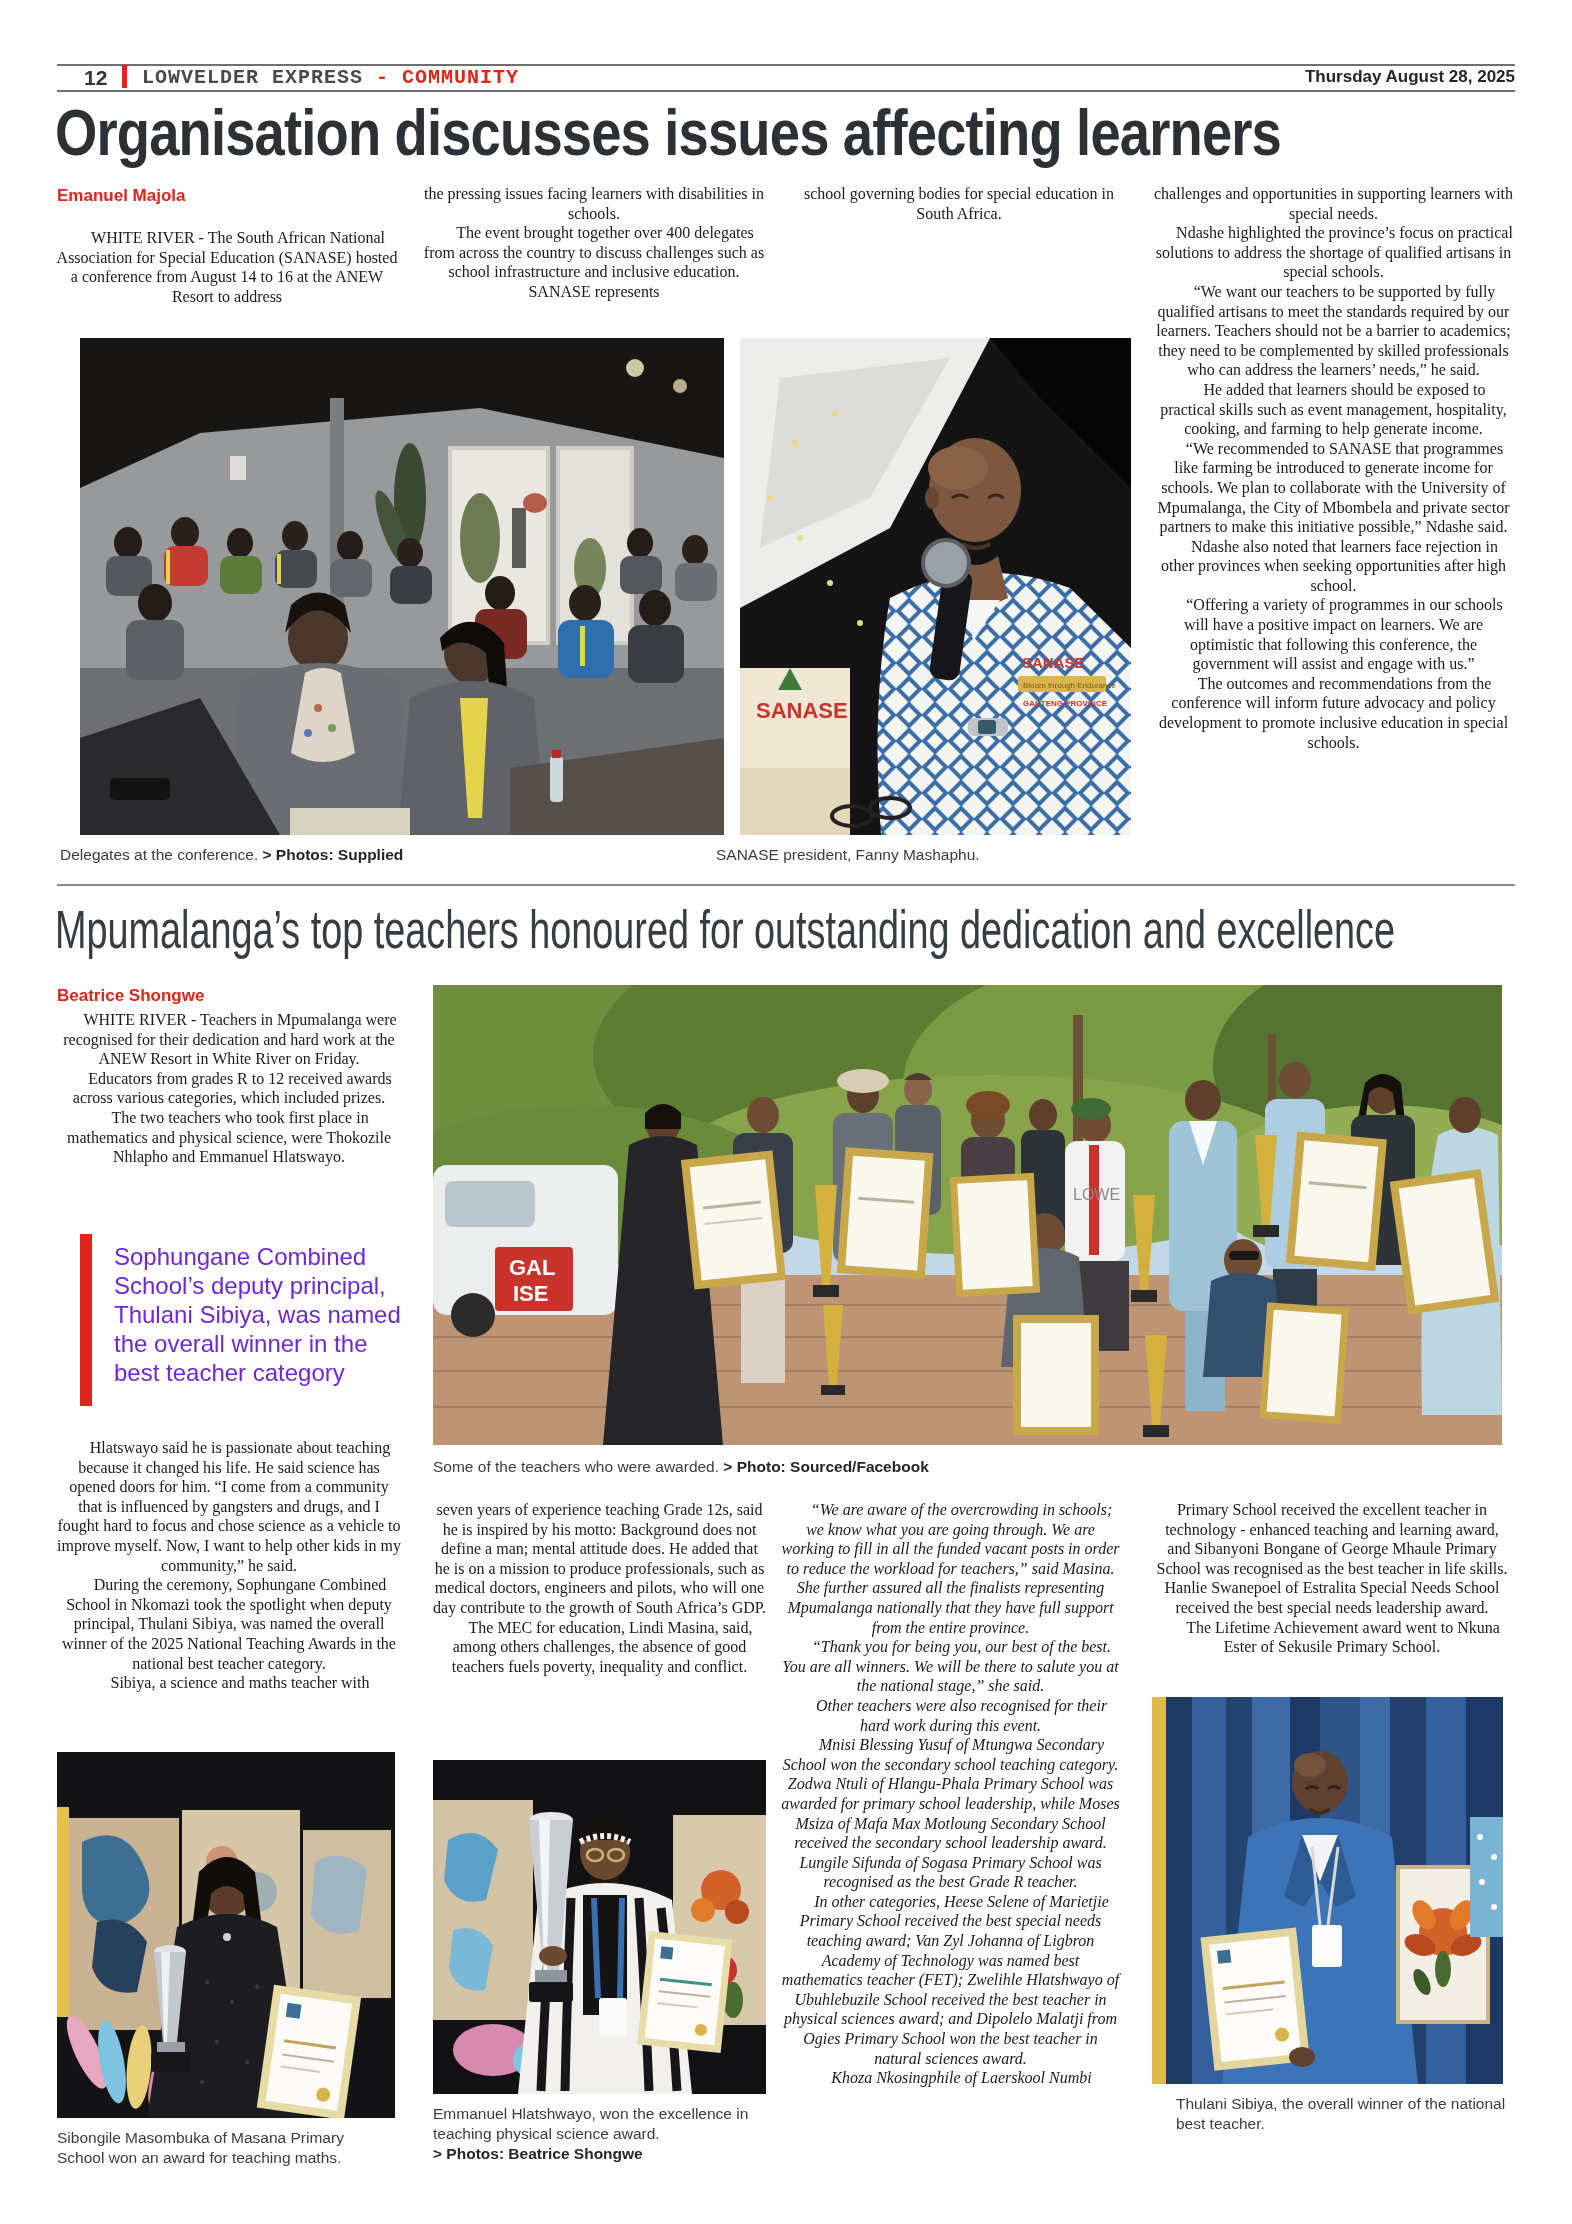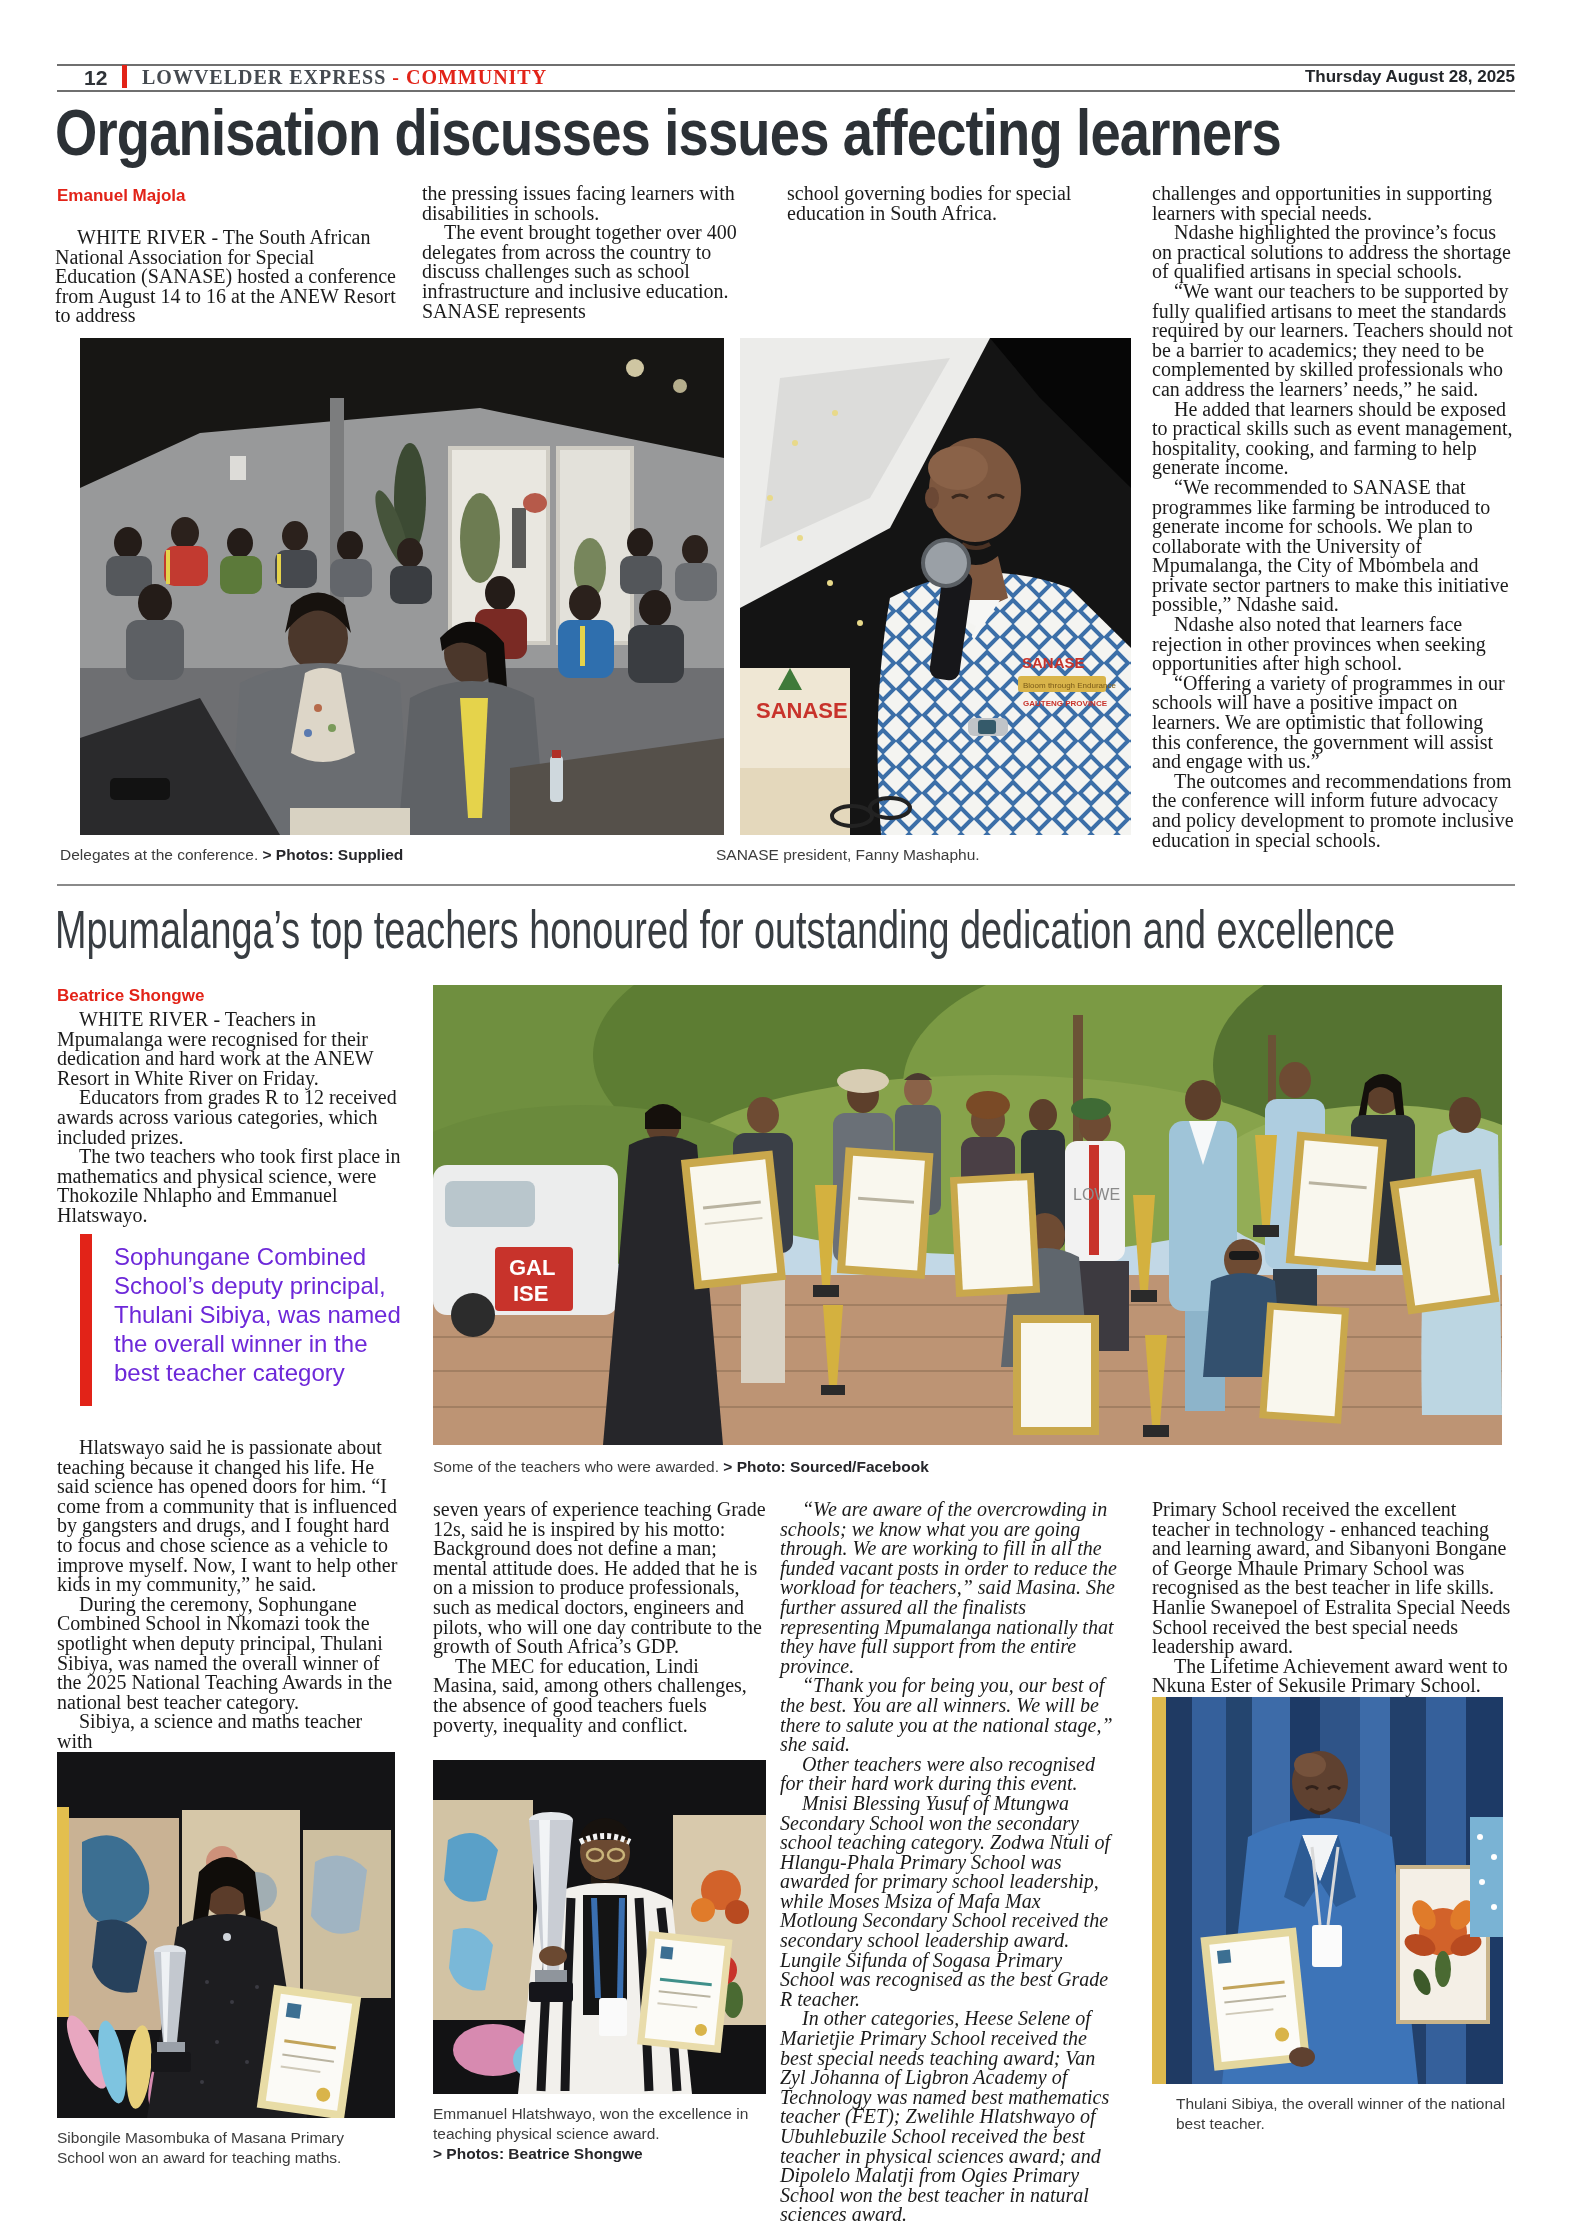--- a/index.html
+++ b/index.html
@@ -5,35 +5,35 @@
   html,body{margin:0;padding:0;background:#dedede;}
   .page{position:relative;width:1572px;height:2224px;background:#ffffff;margin:0 auto;
         font-family:"Liberation Serif",serif;overflow:hidden;}
   .abs{position:absolute;}
   .rule{background:#6f6f6f;height:2px;}
   .thinrule{background:#8a8a8a;height:1.5px;}
 
   
   .pageno{font-family:"Liberation Sans",sans-serif;font-weight:bold;font-size:21px;color:#2f3338;}
   .redbar{background:#e22318;width:5px;height:23px;}
-  .masthead{font-family:Liberation Serif, serif;font-size:20px;color:#454a50;letter-spacing:1px;font-weight:bold;text-align:center;}
+  .masthead{font-family:Liberation Mono, monospace;font-size:20px;color:#454a50;letter-spacing:1px;font-weight:bold;text-align:center;}
   .masthead .section{color:#e22318;}
   .dateline{font-family:"Liberation Sans",sans-serif;font-weight:bold;font-size:17px;color:#23262a;text-align:right;}
 
   
   .h1wrap,.h2wrap{white-space:nowrap;}
   .h1{display:inline-block;transform:scaleX(.85);transform-origin:0 50%;
       font-family:"Liberation Sans",sans-serif;font-weight:bold;font-size:64px;color:#2c3136;letter-spacing:-1px;}
   .h2{display:inline-block;transform:scaleX(.70);transform-origin:0 50%;
       font-family:"Liberation Sans",sans-serif;font-weight:400;font-size:54px;color:#383d42;letter-spacing:0;}
 
   .byline{font-family:"Liberation Sans",sans-serif;font-weight:bold;font-size:17px;color:#e22318;}
 
   
-  .bt{font-size:20px;line-height:19.6px;color:#1b1b1b;text-align:left;}
+  .bt{font-size:16px;line-height:19.6px;color:#1b1b1b;text-align:center;}
   .bt p{margin:0;text-indent:22px;}
   .bt p.cont{text-indent:0;}
 
   
   .cap{font-family:"Liberation Sans",sans-serif;font-size:15.5px;line-height:20px;color:#3c3c3c;}
   .cap b{color:#26262a;}
 
   
   .pq{font-family:"Liberation Sans",sans-serif;font-size:24px;line-height:29px;color:#6d28d9;}
   .pqbar{background:#e22318;width:12px;}

